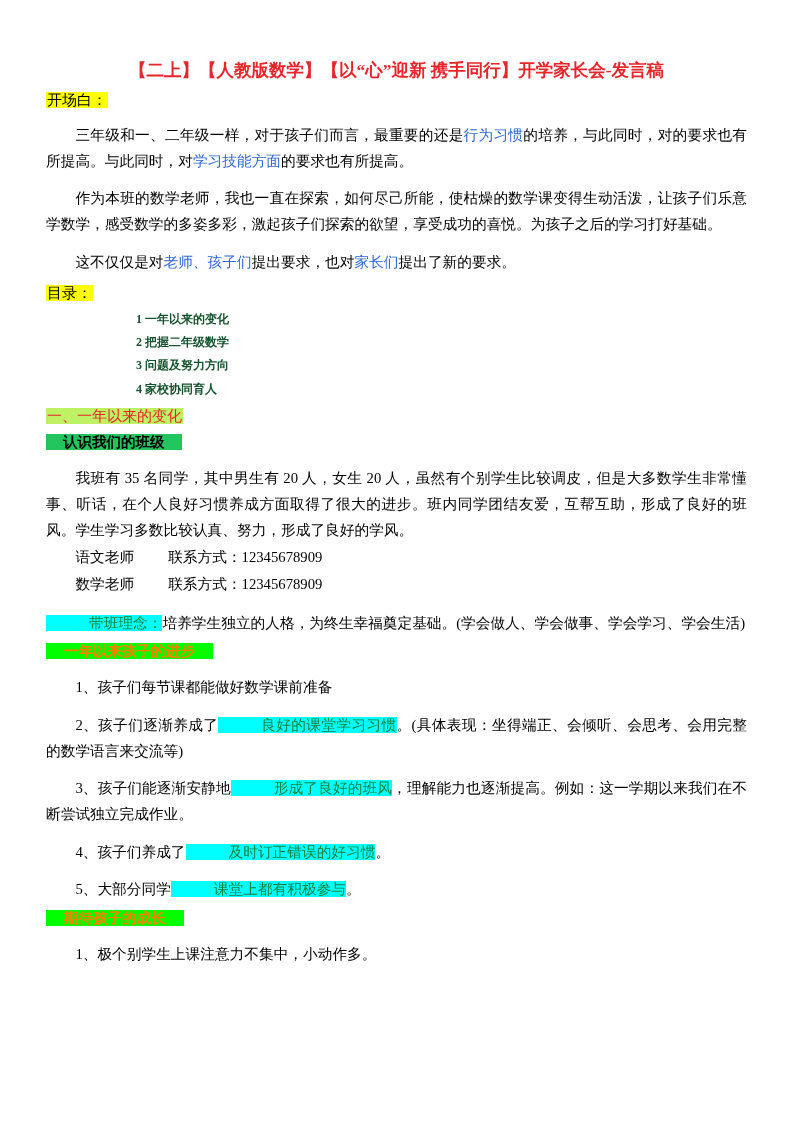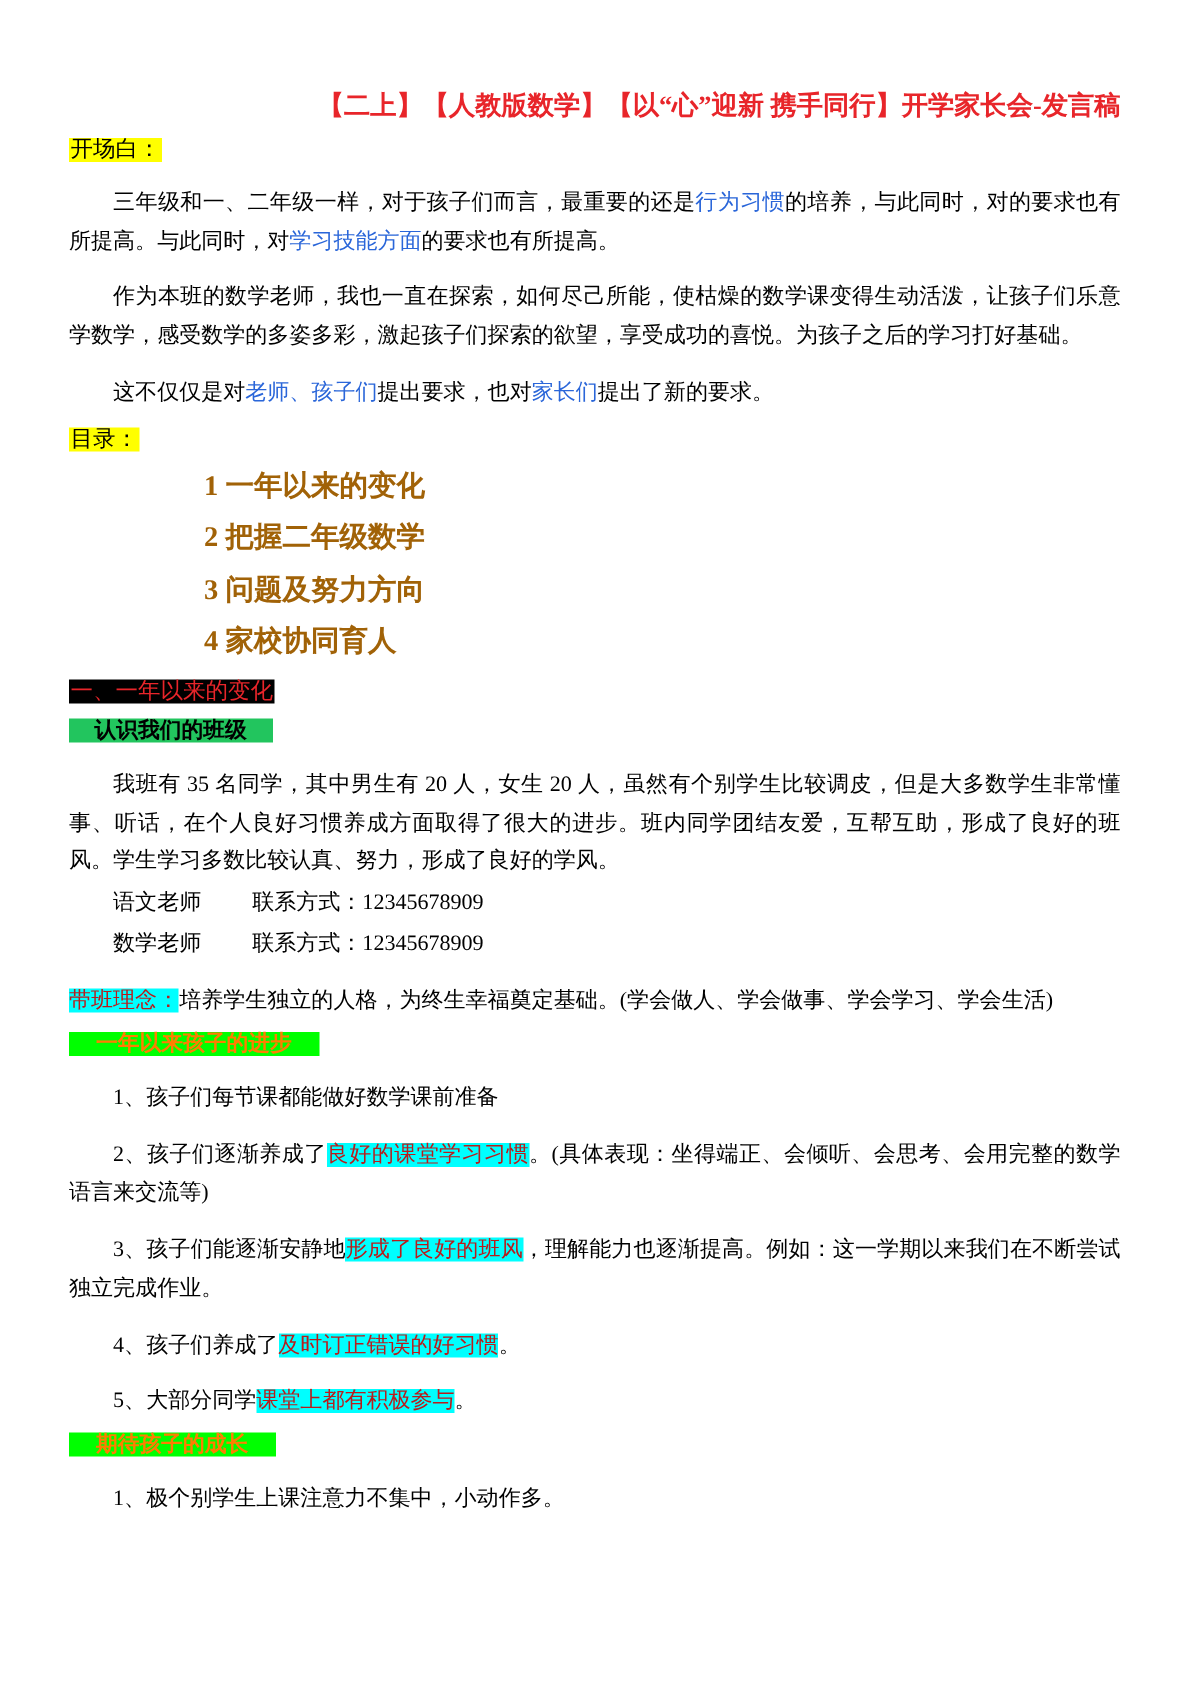--- a/index.html
+++ b/index.html
@@ -16,32 +16,33 @@
     overflow: hidden;
   }
   .page {
     box-sizing: border-box;
     width: 793px;
     height: 1122px;
     padding: 48px 46px 0 46px;
     position: relative;
   }
   .title {
-    text-align: right;
+    text-align: center;
     font-weight: bold;
     font-size: 17.5px;
     color: #e8252a;
     letter-spacing: 0px;
     margin: 10px 0 6px 0;
     line-height: 1.4;
     white-space: nowrap;
   }
   .hl-cyan {
     background: #00ffff;
-    color: #b91c1c;
+    color: #15803d;
+    padding-left: 43px;
   }
   .heading-yellow {
     font-weight: normal;
     font-size: 15px;
     margin: 6px 0 2px 0;
     line-height: 1.5;
   }
   .heading-yellow .txt {
     background: #ffff00;
     padding: 0 1px;
@@ -50,21 +51,21 @@
     font-weight: bold;
     font-size: 14.5px;
     margin: 5px 0 2px 0;
     line-height: 1.5;
   }
   .heading-green .txt {
     background: #22c55e;
     padding: 0 17px;
   }
   .heading-red-yellow .txt {
-    background: #000000;
+    background: #bef264;
     color: #e8252a;
     padding: 0 1px;
   }
   .heading-orange-green .txt {
     background: #00ff00;
     color: #ff7d00;
     padding: 0 18px;
   }
   p.body {
     font-size: 14.7px;
@@ -73,23 +74,23 @@
     text-indent: 2em;
     text-align: justify;
   }
   p.noindent {
     text-indent: 0;
   }
   .blue {
     color: #2a66d9;
   }
   .toc-item {
-    font-size: 19px;
+    font-size: 12px;
     font-weight: bold;
-    color: #a16207;
+    color: #14532d;
     margin: 0 0 4px 0;
     padding-left: 90px;
     line-height: 1.6;
   }
   .contact-line {
     font-size: 14.7px;
     line-height: 1.85;
     margin: 0;
     text-indent: 2em;
   }

